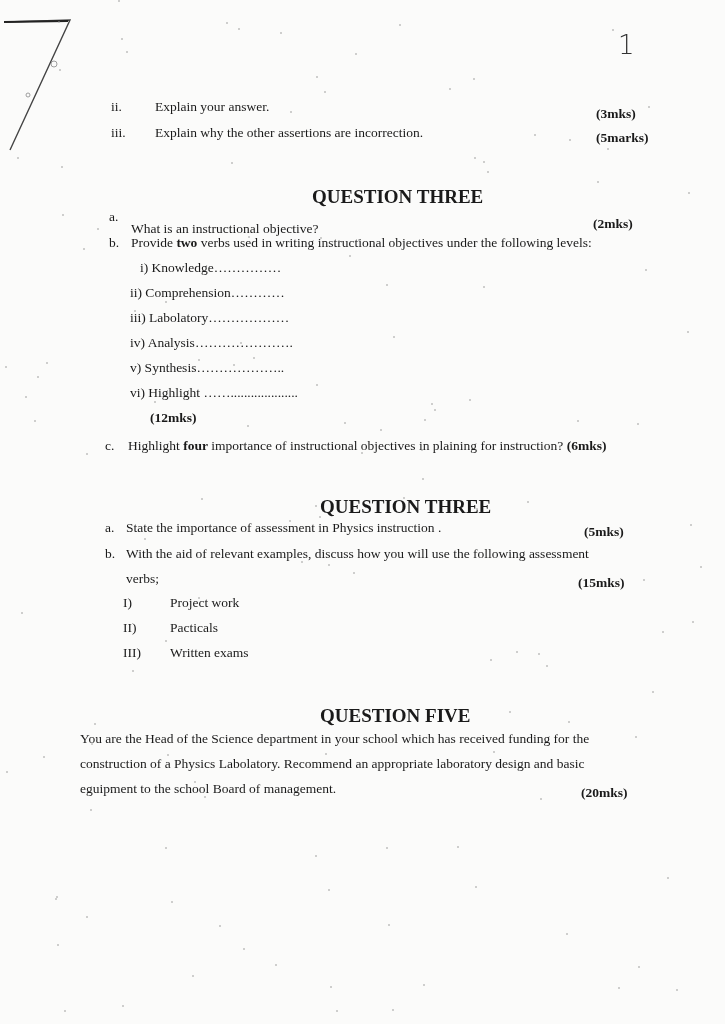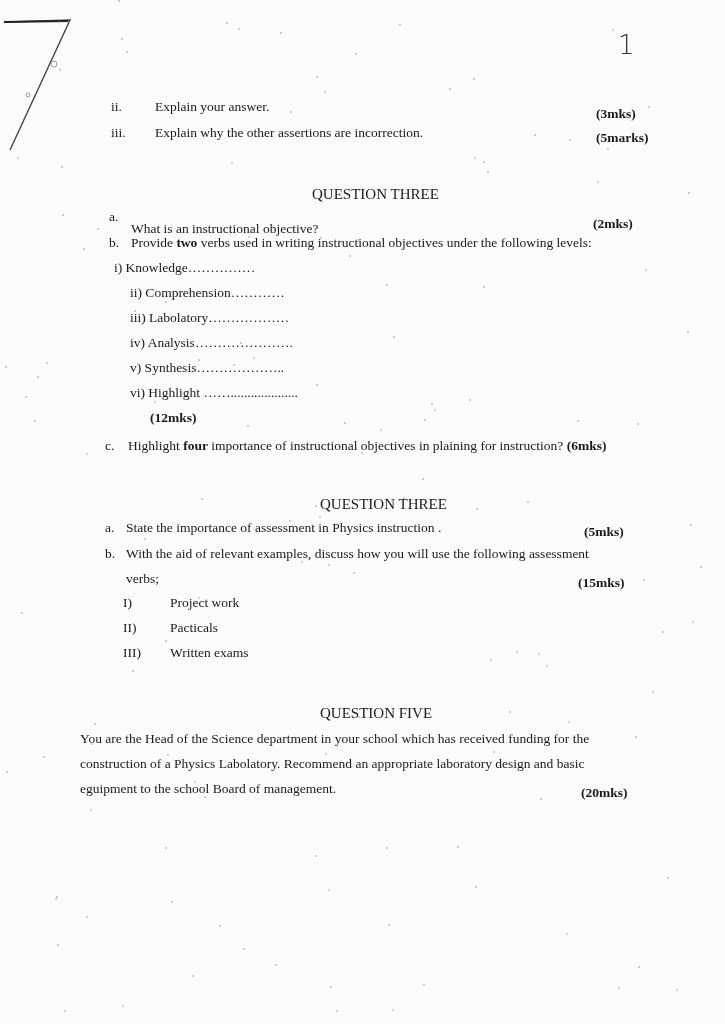--- a/index.html
+++ b/index.html
@@ -5,21 +5,21 @@
   html, body { margin: 0; padding: 0; }
   body {
     width: 725px; height: 1024px; position: relative; overflow: hidden;
     background: #fbfbfa;
     font-family: "Liberation Serif", "DejaVu Serif", serif;
     color: #1a1a1a;
   }
   .abs { position: absolute; white-space: nowrap; }
   .txt { font-size: 13.5px; }
   .bold { font-weight: bold; }
-  .heading { font-size: 15px; font-weight: normal; }
+  .heading { font-size: 19px; font-weight: bold; }
   .num { font-size: 13.5px; }
   .handwritten {
     position: absolute; font-family: "DejaVu Sans", sans-serif;
     font-weight: 200; color: #333;
   }
   .speck { position: absolute; width: 1.5px; height: 1.5px; background: #999; border-radius: 50%; opacity: 0.55; }
 </style>
 </head>
 <body>
 
@@ -51,21 +51,21 @@
   <span class="abs txt" style="left:131px;top:221px">What is an instructional objective?</span>
   <span class="abs txt bold" style="left:593px;top:216px">(2mks)</span>
 
   <span class="abs num" style="left:109px;top:235px">b.</span>
   <span class="abs txt" style="left:131px;top:235px">
     <span>Provide</span>
     <b>two</b>
     <span>verbs used in writing instructional objectives under the following levels:</span>
   </span>
 
-  <span class="abs txt" style="left:114px;top:260px">i)  Knowledge……………</span>
+  <span class="abs txt" style="left:140px;top:260px">i)  Knowledge……………</span>
   <span class="abs txt" style="left:130px;top:285px">ii) Comprehension…………</span>
   <span class="abs txt" style="left:130px;top:310px">iii) Labolatory………………</span>
   <span class="abs txt" style="left:130px;top:335px">iv) Analysis………………….</span>
   <span class="abs txt" style="left:130px;top:360px">v)  Synthesis………………..</span>
   <span class="abs txt" style="left:130px;top:385px">vi) Highlight ……....................</span>
   <span class="abs txt bold" style="left:150px;top:410px">(12mks)</span>
 
   <span class="abs num" style="left:105px;top:438px">c.</span>
   <span class="abs txt" style="left:128px;top:438px">
     <span>Highlight</span>

